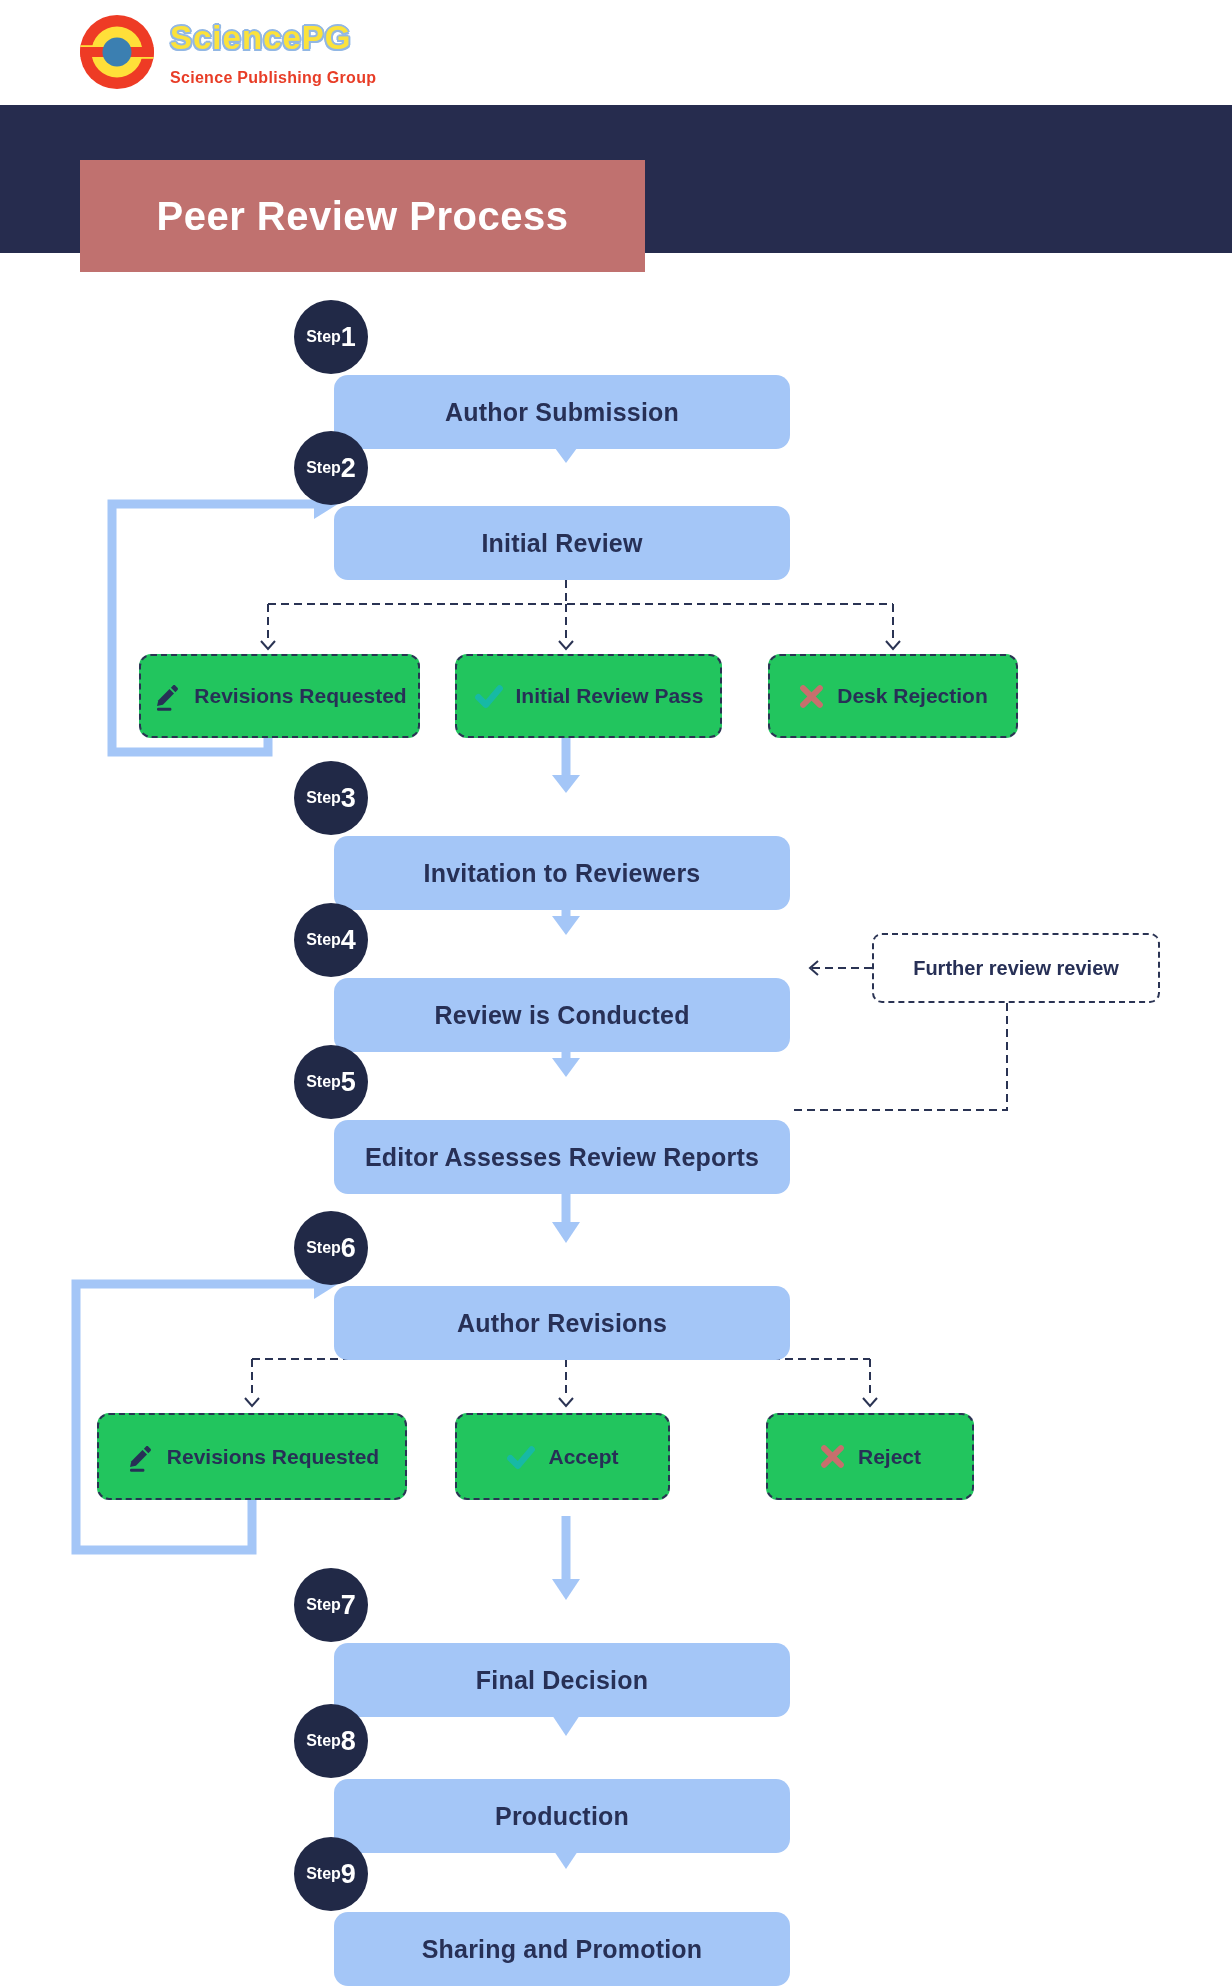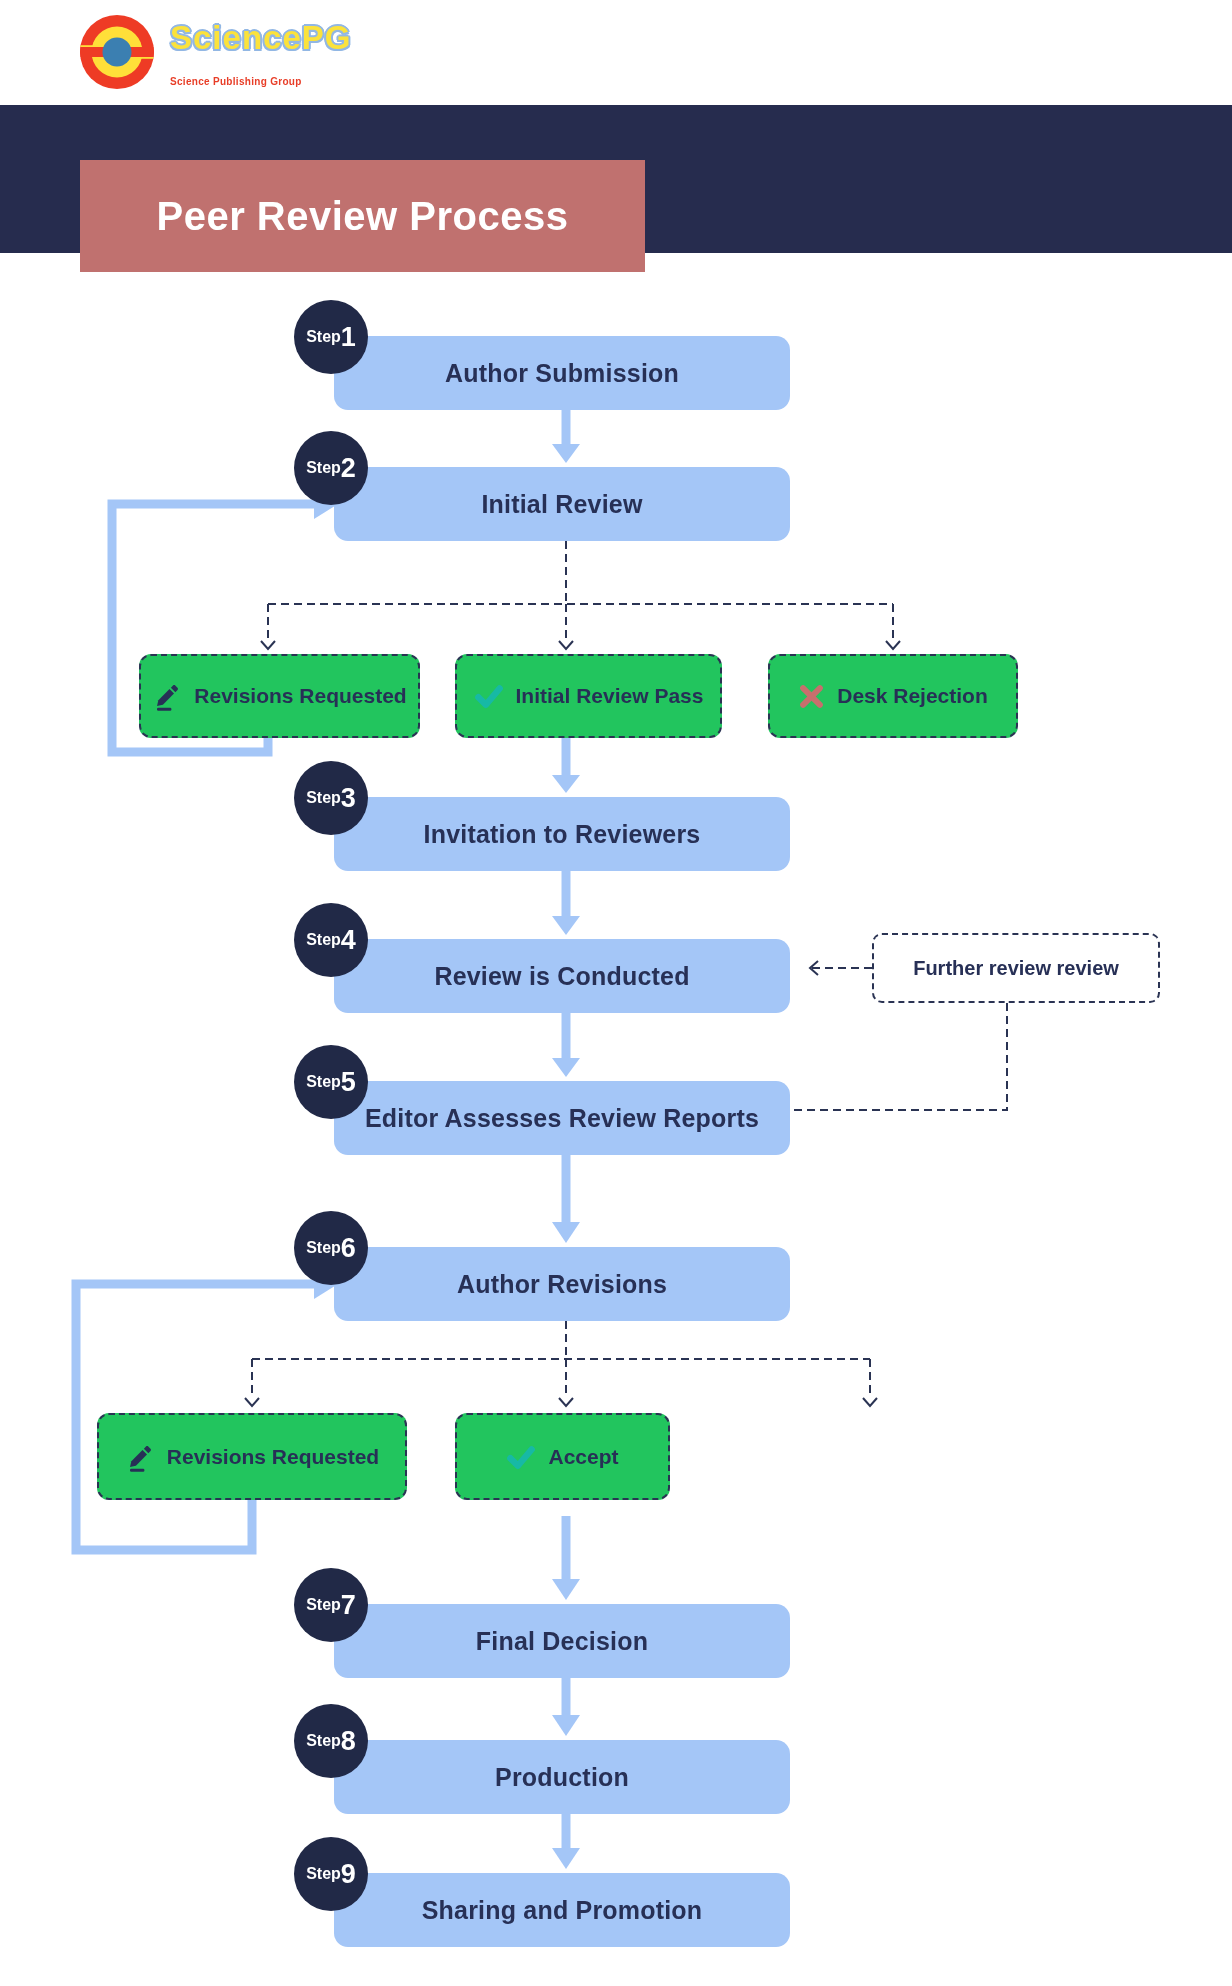--- a/index.html
+++ b/index.html
@@ -9,33 +9,33 @@
   }
   
   .logo{position:absolute;left:78px;top:13px;display:flex;align-items:flex-start;}
   .logo-mark{width:78px;height:78px;flex:0 0 auto;}
   .logo-text{margin-left:14px;padding-top:6px;}
   .logo-name{
     font-size:33px;font-weight:bold;letter-spacing:1px;color:#fbe23c;
     text-shadow:2px 0 0 #92b7e4,-2px 0 0 #92b7e4,0 2px 0 #92b7e4,0 -2px 0 #92b7e4,
       1.5px 1.5px 0 #92b7e4,-1.5px -1.5px 0 #92b7e4,1.5px -1.5px 0 #92b7e4,-1.5px 1.5px 0 #92b7e4;
   }
-  .logo-tagline{margin-top:19px;font-size:10px;font-weight:bold;color:#e83d27;letter-spacing:.3px;}
+  .logo-tagline{margin-top:12px;font-size:16px;font-weight:bold;color:#e83d27;letter-spacing:.3px;}
   .navy-band{position:absolute;left:0;top:105px;width:1232px;height:148px;background:#262c4e;}
   .title-box{
     position:absolute;left:80px;top:160px;width:565px;height:112px;background:#c0716f;
     display:flex;align-items:center;justify-content:center;
   }
   .title-box span{color:#ffffff;font-size:40px;font-weight:bold;letter-spacing:.5px;}
   
   .connectors{position:absolute;left:0;top:0;z-index:1;}
   
   .step-box{
     position:absolute;left:334px;width:456px;height:74px;background:#a4c6f7;border-radius:14px;
-    display:flex;align-items:center;justify-content:center;z-index:2;
+    display:flex;align-items:center;justify-content:center;z-index:2;margin-top:39px;
   }
   .step-box span{color:#273056;font-size:25px;font-weight:bold;letter-spacing:.2px;}
   .step-circle{
     position:absolute;left:294px;width:74px;height:74px;border-radius:50%;background:#212947;
     display:flex;align-items:center;justify-content:center;z-index:3;color:#fff;
   }
   .step-circle .step-word{font-size:16px;font-weight:bold;line-height:1.1;}
   .step-circle .step-num{font-size:27px;font-weight:bold;line-height:1.05;}
   .outcome-box{
     position:absolute;background:#22c55e;border:2.5px dashed #2a3353;border-radius:12px;
@@ -248,14 +248,20 @@
       <rect x="4" y="21.3" width="11.5" height="2.4" rx="1"></rect>
     </svg>
     <span>Revisions Requested</span>
   </div>
   <div class="outcome-box ac">
     <svg width="30" height="30" viewBox="0 0 24 24" fill="none" stroke="#17b9a5" stroke-width="5.2" stroke-linecap="round" stroke-linejoin="round">
       <path d="M3.5 13 L9.5 19 L20.5 6"></path>
     </svg>
     <span>Accept</span>
   </div>
+  <div class="outcome-box rj">
+    <svg width="27" height="27" viewBox="0 0 24 24" fill="none" stroke="#c76f6d" stroke-width="5.2" stroke-linecap="round">
+      <path d="M4.5 4.5 L19.5 19.5 M19.5 4.5 L4.5 19.5"></path>
+    </svg>
+    <span>Reject</span>
+  </div>
 
 </div>
 
 </body></html>

